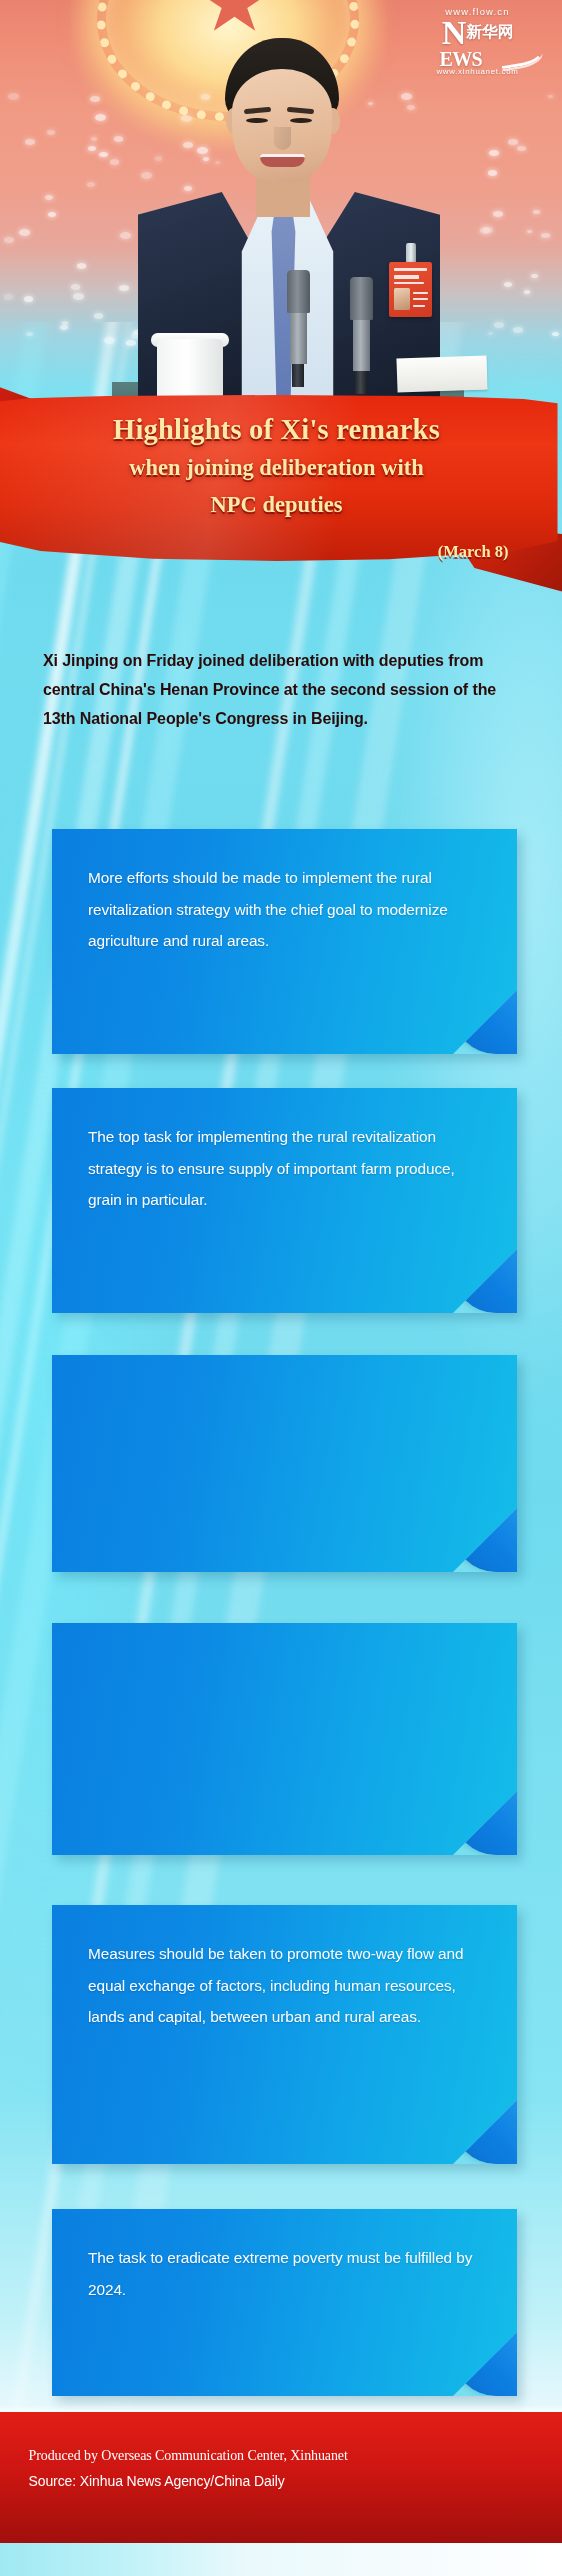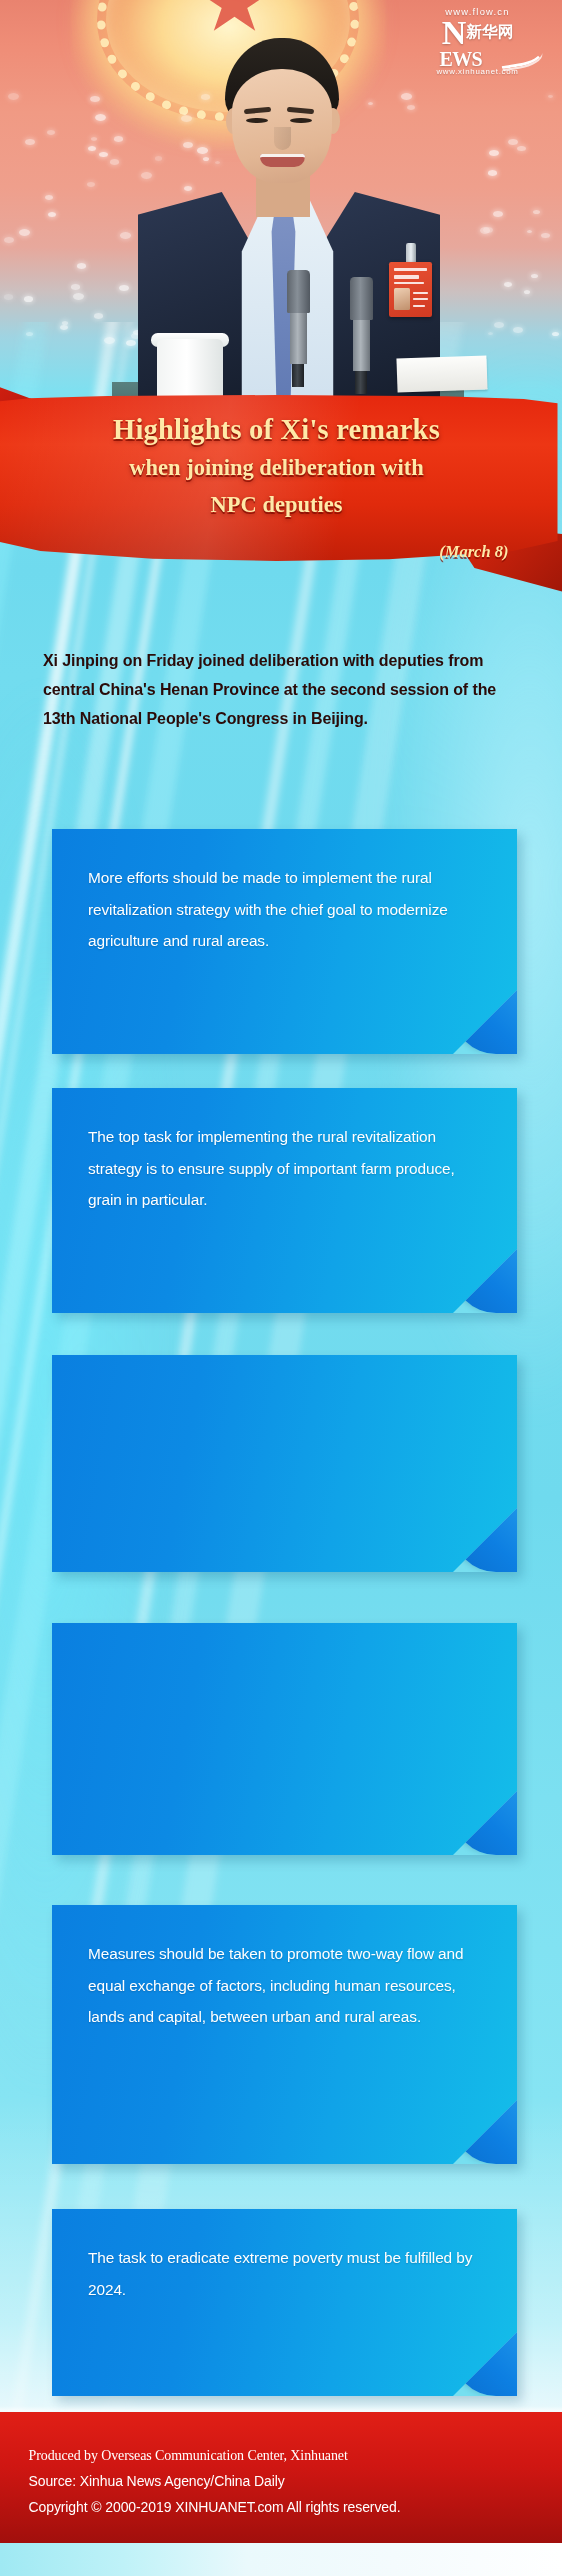--- a/index.html
+++ b/index.html
@@ -233,21 +233,21 @@
     font-family:"Liberation Serif", serif; font-weight:bold;
     color:#ffe9a8;
     text-shadow:0 1.5px 0 rgba(130,12,0,.75), 0 2.2px 4.5px rgba(90,8,0,.5);
   }
   .t1 { font-size:28.5px; line-height:39px; letter-spacing:0.2px; }
   .t2 { font-size:22.5px; line-height:37px; }
   .t3 { font-size:22.5px; line-height:37px; }
   .t-date {
     position:absolute; right:58px; top:147px;
     font-family:"Liberation Serif", serif; font-weight:bold; font-size:16.5px;
-    color:#ffe9a8; text-shadow:0 1.5px 0 rgba(130,12,0,.7);font-style:italic;
+    color:#ffe9a8; text-shadow:0 1.5px 0 rgba(130,12,0,.7);
   }
 
   
   .intro {
     position:absolute; left:43px; top:646px; width:480px;
     font-size:16px; line-height:29px; font-weight:bold; color:#2b0b09;
     letter-spacing:-0.1px;
   }
 
   
@@ -494,18 +494,17 @@
 
   <div class="card c6">
     <div class="ctext">The task to eradicate extreme poverty must be fulfilled by 2024.</div>
     <div class="fold-cut"></div>
     <div class="fold-pg"></div>
   </div>
 
   <div class="footer">
     <div class="fline fl1">Produced by Overseas Communication Center, Xinhuanet</div>
     <div class="fline fl2">Source: Xinhua News Agency/China Daily</div>
-    <div class="fline fl3">Copyright © 2000-2019 XINHUANET.com All rights reserved.</div>
   </div>
   <div class="footer-base"></div>
 
 </div>
 
 
 </body></html>

